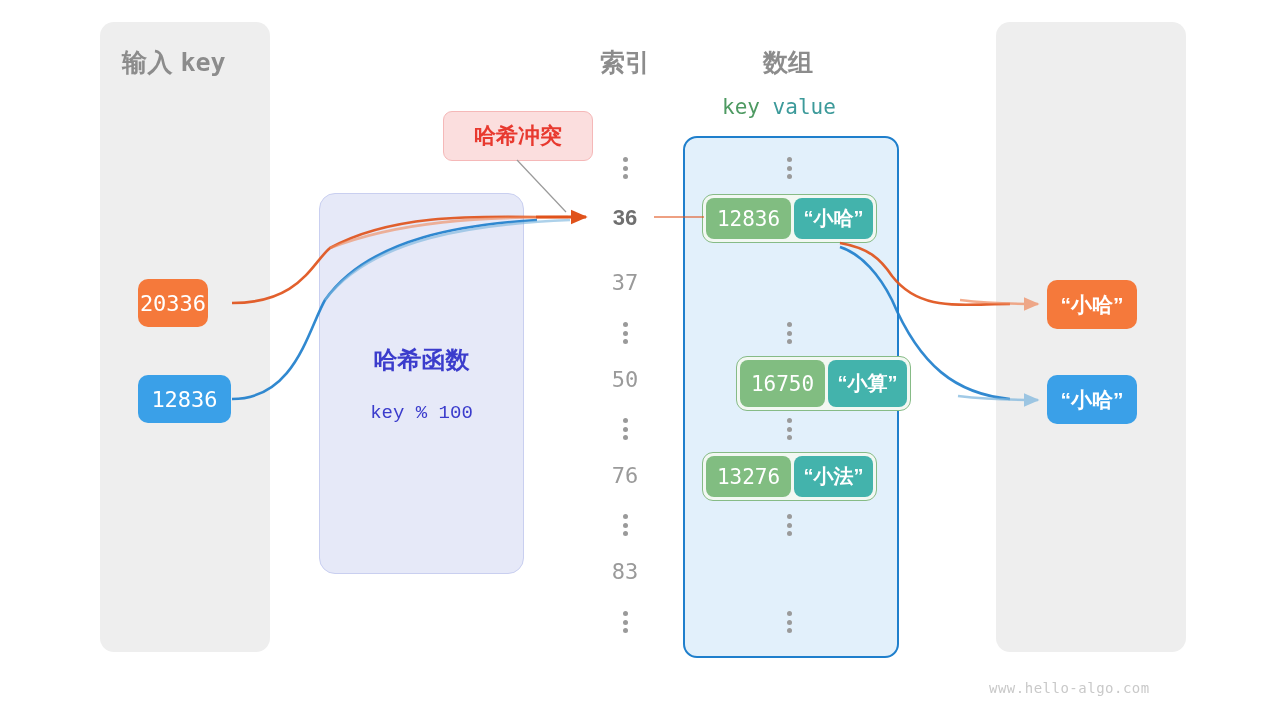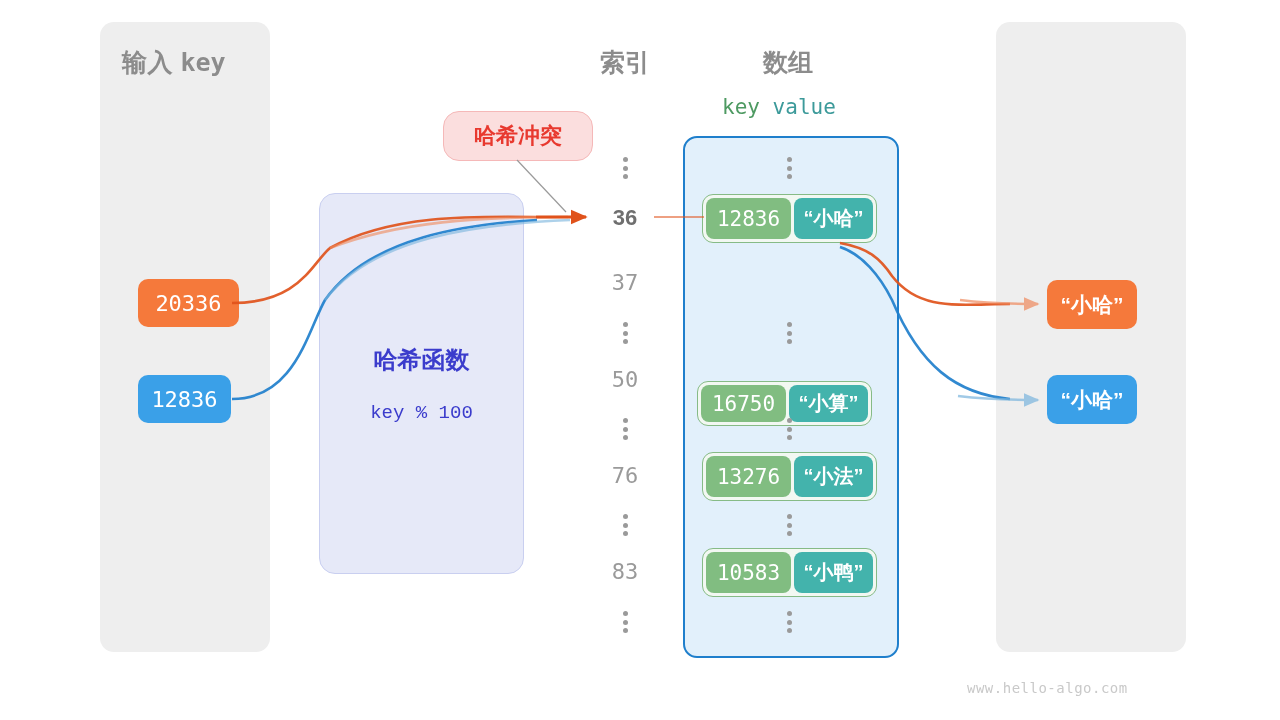--- a/index.html
+++ b/index.html
@@ -55,21 +55,21 @@
     white-space: nowrap;
   }
   .kv-head .k { color: #4e9a62; }
   .kv-head .v { color: #3c9a9a; }
 
   
   .badge {
     position: absolute;
     background: #fbdede;
     border: 1.5px solid #f5b8b8;
-    border-radius: 16px;
+    border-radius: 9px;
     color: #e8392f;
     font-size: 22px;
     font-weight: bold;
     display: flex;
     align-items: center;
     justify-content: center;
     white-space: nowrap;
   }
 
   
@@ -215,21 +215,21 @@
 <body>
 
 <div id="stage">
 
   <div class="panel" style="left:100px; top:22px; width:170px; height:630px;"></div>
   <div class="panel-title" style="left:122px; top:46px;">
     <span>输入</span>
     <span class="mono">key</span>
   </div>
 
-  <div class="pill orange" style="left:138px; top:279px; width:101px; height:48px;">20336</div>
+  <div class="pill orange" style="left:138px; top:279px; width:70px; height:48px;">20336</div>
   <div class="pill blue" style="left:138px; top:375px; width:93px; height:48px;">12836</div>
 
   <div class="hashbox" style="left:319px; top:193px; width:203px; height:379px;">
     <div class="hf-title">哈希函数</div>
     <div class="hf-expr">key % 100</div>
   </div>
 
   <div class="badge" style="left:443px; top:111px; width:148px; height:48px;">哈希冲突</div>
 
   <div class="col-title" style="left:589px; top:46px; width:72px;">索引</div>
@@ -283,21 +283,21 @@
     <div class="cell val">“小哈”</div>
   </div>
 
 
   <div class="vdots" style="left:754px; top:322px;">
       <i></i>
       <i></i>
       <i></i>
     </div>
 
-  <div class="row" style="left:697px; top:356px; width:175px; height:45px;margin-top:25px;">
+  <div class="row" style="left:736px; top:356px; width:175px; height:55px;">
     <div class="cell key">16750</div>
     <div class="cell val">“小算”</div>
   </div>
 
   <div class="vdots" style="left:754px; top:418px;">
       <i></i>
       <i></i>
       <i></i>
     </div>
 
@@ -305,24 +305,20 @@
     <div class="cell key">13276</div>
     <div class="cell val">“小法”</div>
   </div>
 
   <div class="vdots" style="left:754px; top:514px;">
       <i></i>
       <i></i>
       <i></i>
     </div>
 
-  <div class="row" style="left:702px; top:548px; width:175px; height:49px;">
-    <div class="cell key">10583</div>
-    <div class="cell val">“小鸭”</div>
-  </div>
 
   <div class="vdots" style="left:754px; top:611px;">
       <i></i>
       <i></i>
       <i></i>
     </div>
 
   <div class="panel" style="left:996px; top:22px; width:190px; height:630px;"></div>
 
   <div class="pill orange cn" style="left:1047px; top:280px; width:90px; height:49px;">“小哈”</div>
@@ -354,15 +350,15 @@
 
     <path d="M654,217 L704,217" fill="none" stroke="#e0521b" stroke-width="2.2" opacity="0.55"></path>
 
     <path d="M840,243 C868,248 880,258 892,276 C920,312 960,304 1010,304" fill="none" stroke="#e0521b" stroke-width="2.6" opacity="0.92"></path>
     <path d="M960,300 C985,303 1012,304 1038,304" fill="none" stroke="#ef8a5e" stroke-width="2.6" opacity="0.7" marker-end="url(#ah-orange-l)"></path>
 
     <path d="M840,247 C862,254 880,276 892,300 C920,366 956,394 1010,399" fill="none" stroke="#1f7fcc" stroke-width="2.6" opacity="0.92"></path>
     <path d="M958,396 C984,399 1012,400 1038,400" fill="none" stroke="#7ab5dd" stroke-width="2.6" opacity="0.7" marker-end="url(#ah-blue-l)"></path>
   </svg>
 
-  <div class="watermark" style="left:967px; top:680px;">www.hello-algo.com</div>
+  <div class="watermark" style="left:989px; top:680px;">www.hello-algo.com</div>
 
 </div>
 
 </body></html>

